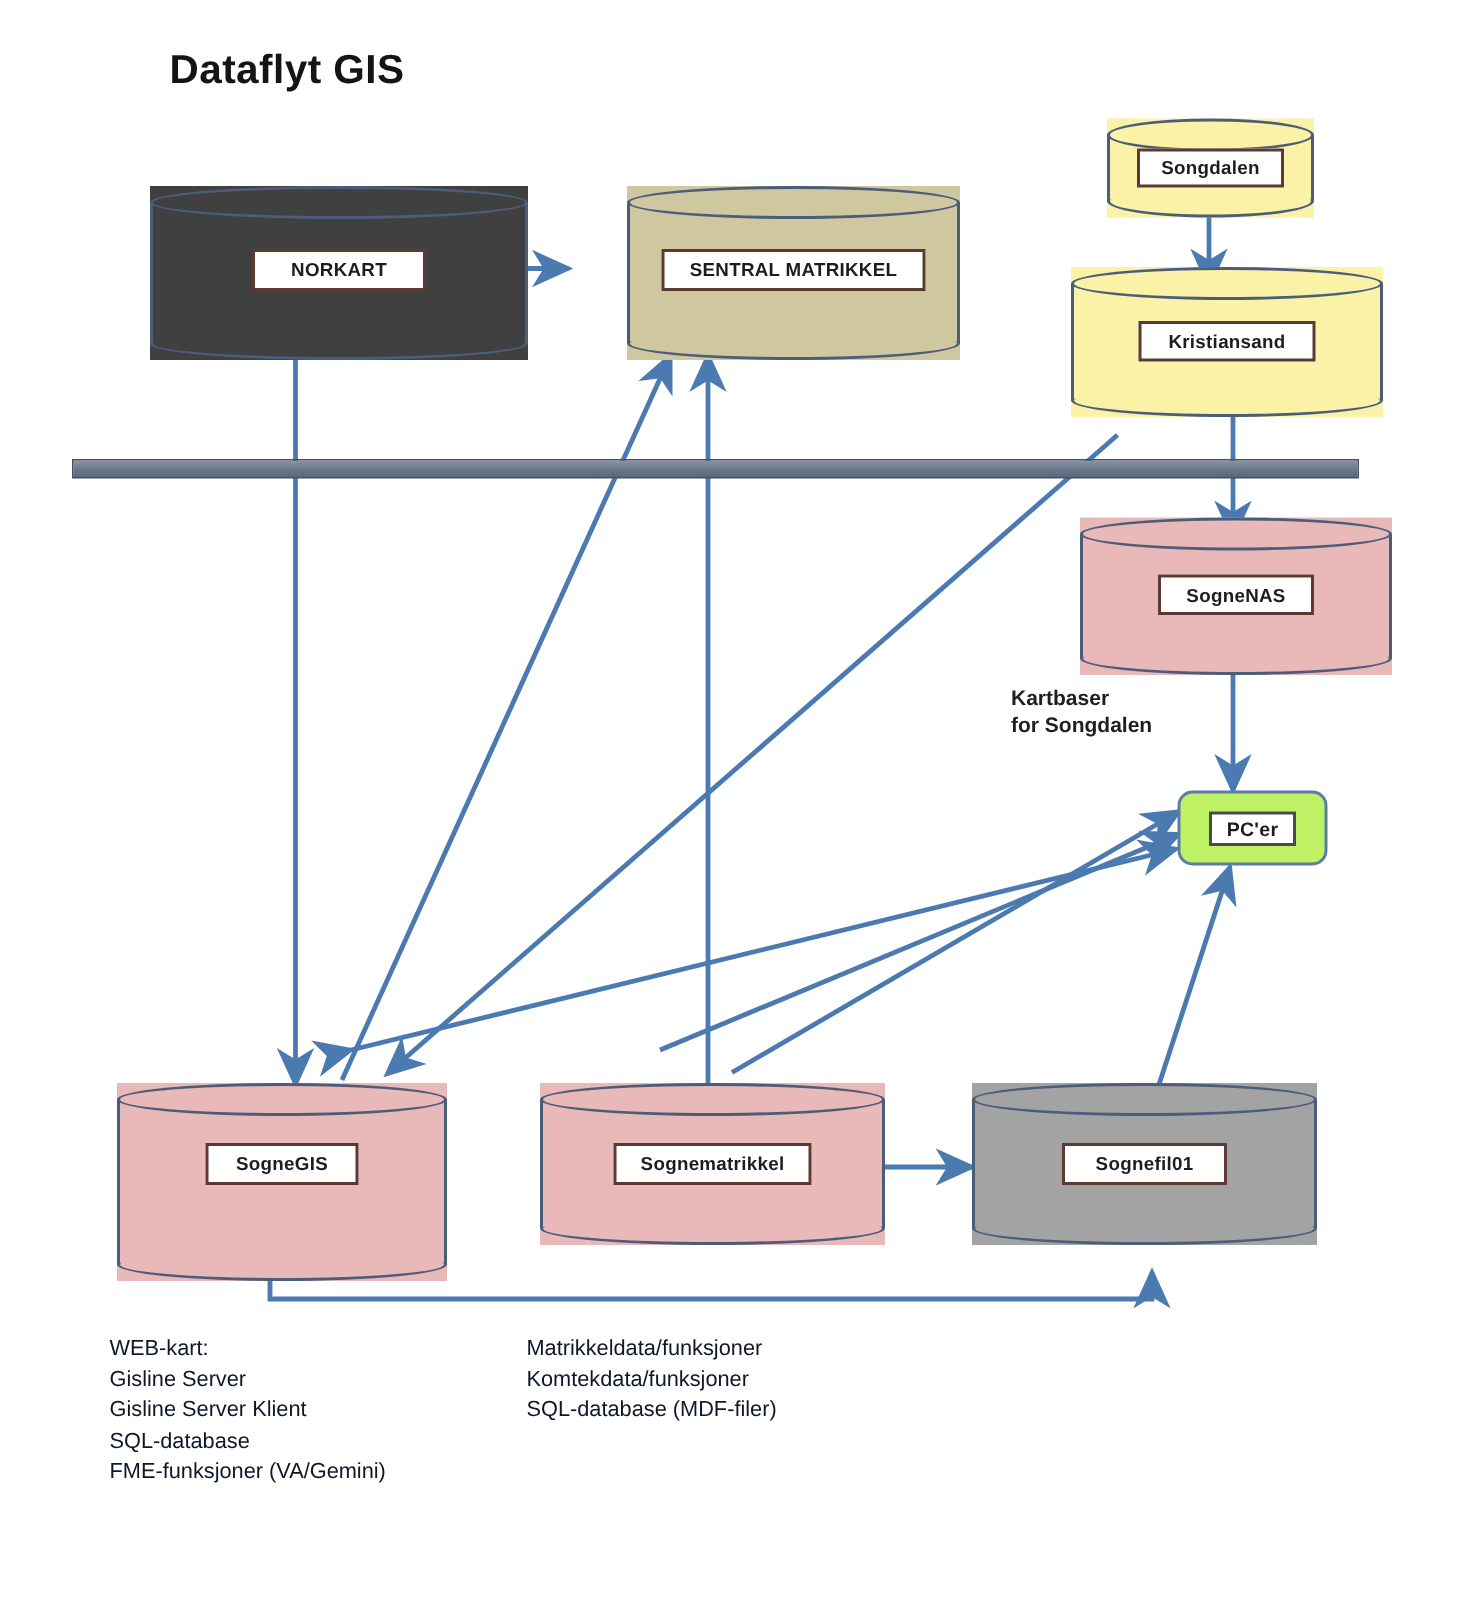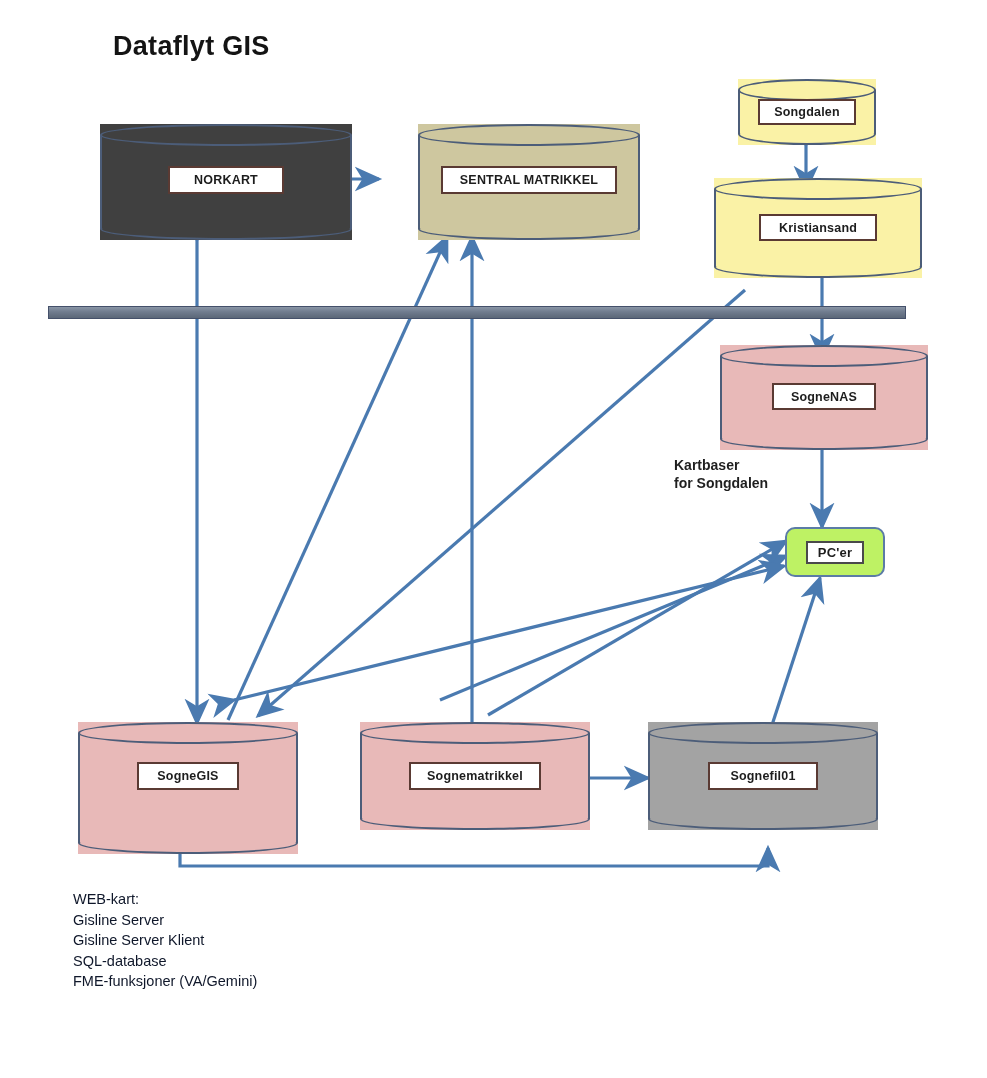--- a/index.html
+++ b/index.html
@@ -252,14 +252,17 @@
     <div class="top"></div>
     <div class="bot"></div>
     <div class="plate" style="top:40px; width:110px; height:28px; font-size:12.5px;">Sognefil01</div>
   </div>
 
   <div class="footnote" style="left:73px; top:889px;">WEB-kart:
 Gisline Server
 Gisline Server Klient
 SQL-database
 FME-funksjoner (VA/Gemini)</div>
+  <div class="footnote" style="left:351px; top:889px;">Matrikkeldata/funksjoner
+Komtekdata/funksjoner
+SQL-database (MDF-filer)</div>
 
 </div>
 
 </body></html>

